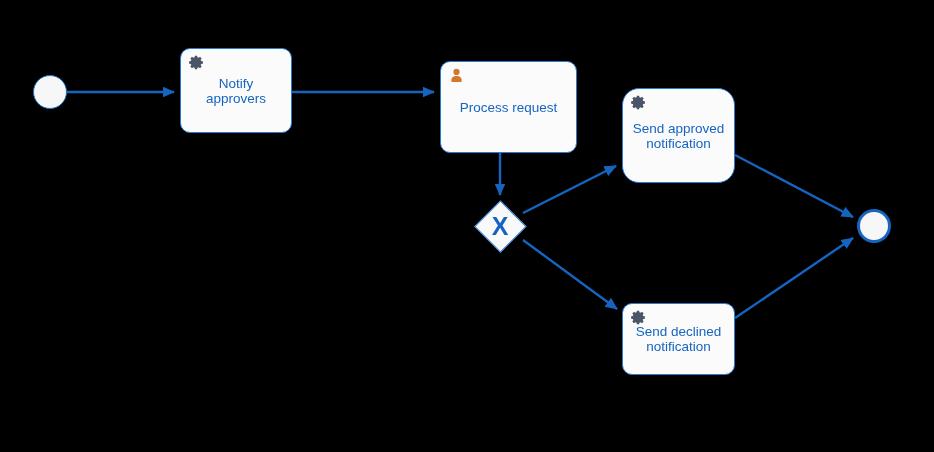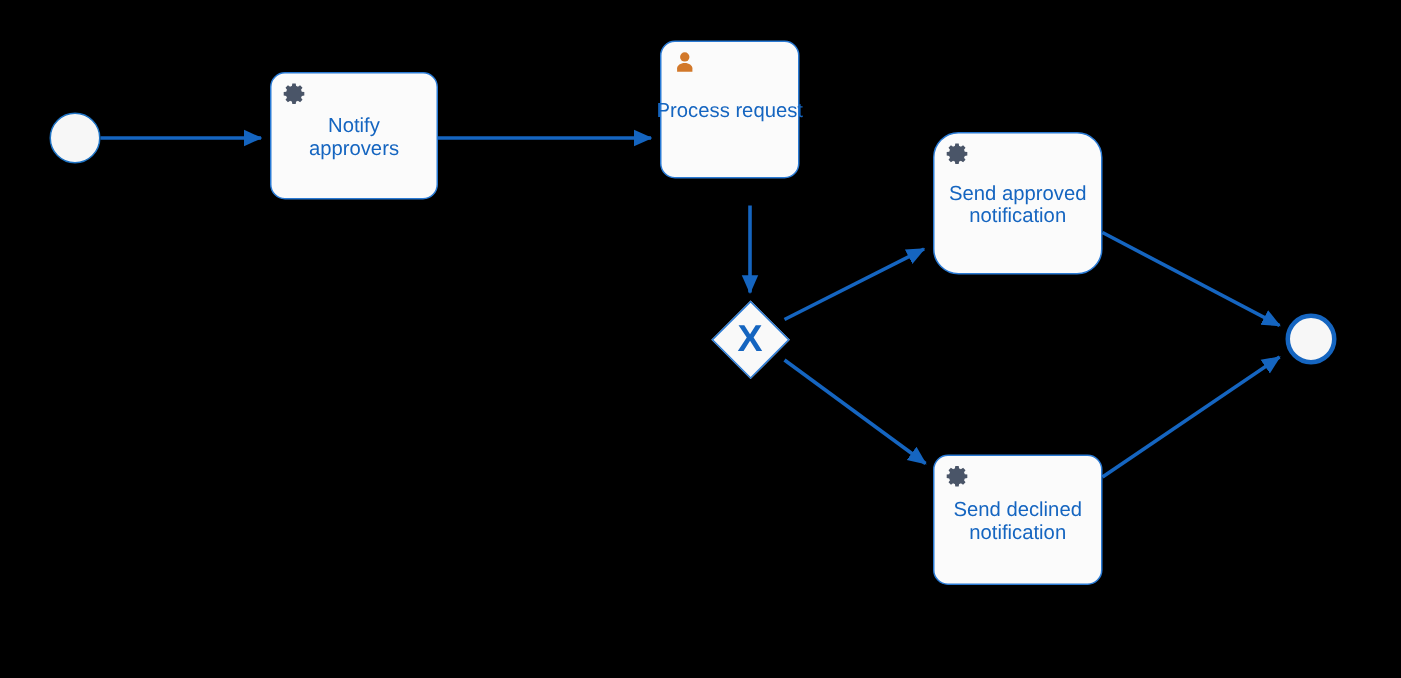--- a/index.html
+++ b/index.html
@@ -139,21 +139,21 @@
 
   <div class="task" style="left:180px; top:48px; width:112px; height:85px;">
     <svg class="task-icon" viewBox="0 0 24 24" xmlns="http://www.w3.org/2000/svg">
       <path fill="#4a5568" d="M12 8.2a3.8 3.8 0 1 0 0 7.6 3.8 3.8 0 0 0 0-7.6zm0 5.6a1.8 1.8 0 1 1 0-3.6 1.8 1.8 0 0 1 0 3.6z"></path>
       <path fill="#4a5568" d="M21 13.6v-3.2l-2.4-.4a6.9 6.9 0 0 0-.7-1.7l1.4-2-2.3-2.3-2 1.4a6.9 6.9 0 0 0-1.7-.7L12.9 2.3h-3.2L9.3 4.7a6.9 6.9 0 0 0-1.7.7l-2-1.4-2.3 2.3 1.4 2a6.9 6.9 0 0 0-.7 1.7l-2.4.4v3.2l2.4.4c.16.6.4 1.17.7 1.7l-1.4 2 2.3 2.3 2-1.4c.53.3 1.1.54 1.7.7l.4 2.4h3.2l.4-2.4c.6-.16 1.17-.4 1.7-.7l2 1.4 2.3-2.3-1.4-2c.3-.53.54-1.1.7-1.7l2.4-.4z"></path>
     </svg>
     <div class="task-label">Notify
 approvers</div>
   </div>
 
-  <div class="task" style="left:440px; top:27px; width:93px; height:92px;">
+  <div class="task" style="left:440px; top:61px; width:137px; height:92px;">
     <svg class="task-icon" viewBox="0 0 24 24" xmlns="http://www.w3.org/2000/svg">
       <circle cx="12" cy="7" r="4.4" fill="#d2782a"></circle>
       <path fill="#d2782a" d="M12 12.6c-4 0-7.2 2.3-7.2 5.1V21h14.4v-3.3c0-2.8-3.2-5.1-7.2-5.1z"></path>
     </svg>
     <div class="task-label overflow">Process request</div>
   </div>
 
   <div class="gateway" style="left:474px; top:200px;">
     <div class="gateway-shape"></div>
     <div class="gateway-x">X</div>
@@ -161,21 +161,21 @@
 
   <div class="task" style="left:622px; top:88px; width:113px; height:95px;border-radius:17px;">
     <svg class="task-icon" viewBox="0 0 24 24" xmlns="http://www.w3.org/2000/svg">
       <path fill="#4a5568" d="M12 8.2a3.8 3.8 0 1 0 0 7.6 3.8 3.8 0 0 0 0-7.6zm0 5.6a1.8 1.8 0 1 1 0-3.6 1.8 1.8 0 0 1 0 3.6z"></path>
       <path fill="#4a5568" d="M21 13.6v-3.2l-2.4-.4a6.9 6.9 0 0 0-.7-1.7l1.4-2-2.3-2.3-2 1.4a6.9 6.9 0 0 0-1.7-.7L12.9 2.3h-3.2L9.3 4.7a6.9 6.9 0 0 0-1.7.7l-2-1.4-2.3 2.3 1.4 2a6.9 6.9 0 0 0-.7 1.7l-2.4.4v3.2l2.4.4c.16.6.4 1.17.7 1.7l-1.4 2 2.3 2.3 2-1.4c.53.3 1.1.54 1.7.7l.4 2.4h3.2l.4-2.4c.6-.16 1.17-.4 1.7-.7l2 1.4 2.3-2.3-1.4-2c.3-.53.54-1.1.7-1.7l2.4-.4z"></path>
     </svg>
     <div class="task-label">Send approved
 notification</div>
   </div>
 
-  <div class="task" style="left:622px; top:303px; width:113px; height:87px;">
+  <div class="task" style="left:622px; top:303px; width:113px; height:72px;">
     <svg class="task-icon" viewBox="0 0 24 24" xmlns="http://www.w3.org/2000/svg">
       <path fill="#4a5568" d="M12 8.2a3.8 3.8 0 1 0 0 7.6 3.8 3.8 0 0 0 0-7.6zm0 5.6a1.8 1.8 0 1 1 0-3.6 1.8 1.8 0 0 1 0 3.6z"></path>
       <path fill="#4a5568" d="M21 13.6v-3.2l-2.4-.4a6.9 6.9 0 0 0-.7-1.7l1.4-2-2.3-2.3-2 1.4a6.9 6.9 0 0 0-1.7-.7L12.9 2.3h-3.2L9.3 4.7a6.9 6.9 0 0 0-1.7.7l-2-1.4-2.3 2.3 1.4 2a6.9 6.9 0 0 0-.7 1.7l-2.4.4v3.2l2.4.4c.16.6.4 1.17.7 1.7l-1.4 2 2.3 2.3 2-1.4c.53.3 1.1.54 1.7.7l.4 2.4h3.2l.4-2.4c.6-.16 1.17-.4 1.7-.7l2 1.4 2.3-2.3-1.4-2c.3-.53.54-1.1.7-1.7l2.4-.4z"></path>
     </svg>
     <div class="task-label">Send declined
 notification</div>
   </div>
 
   <div class="event event-end" style="left:857px; top:209px; width:34px; height:34px;"></div>
 

